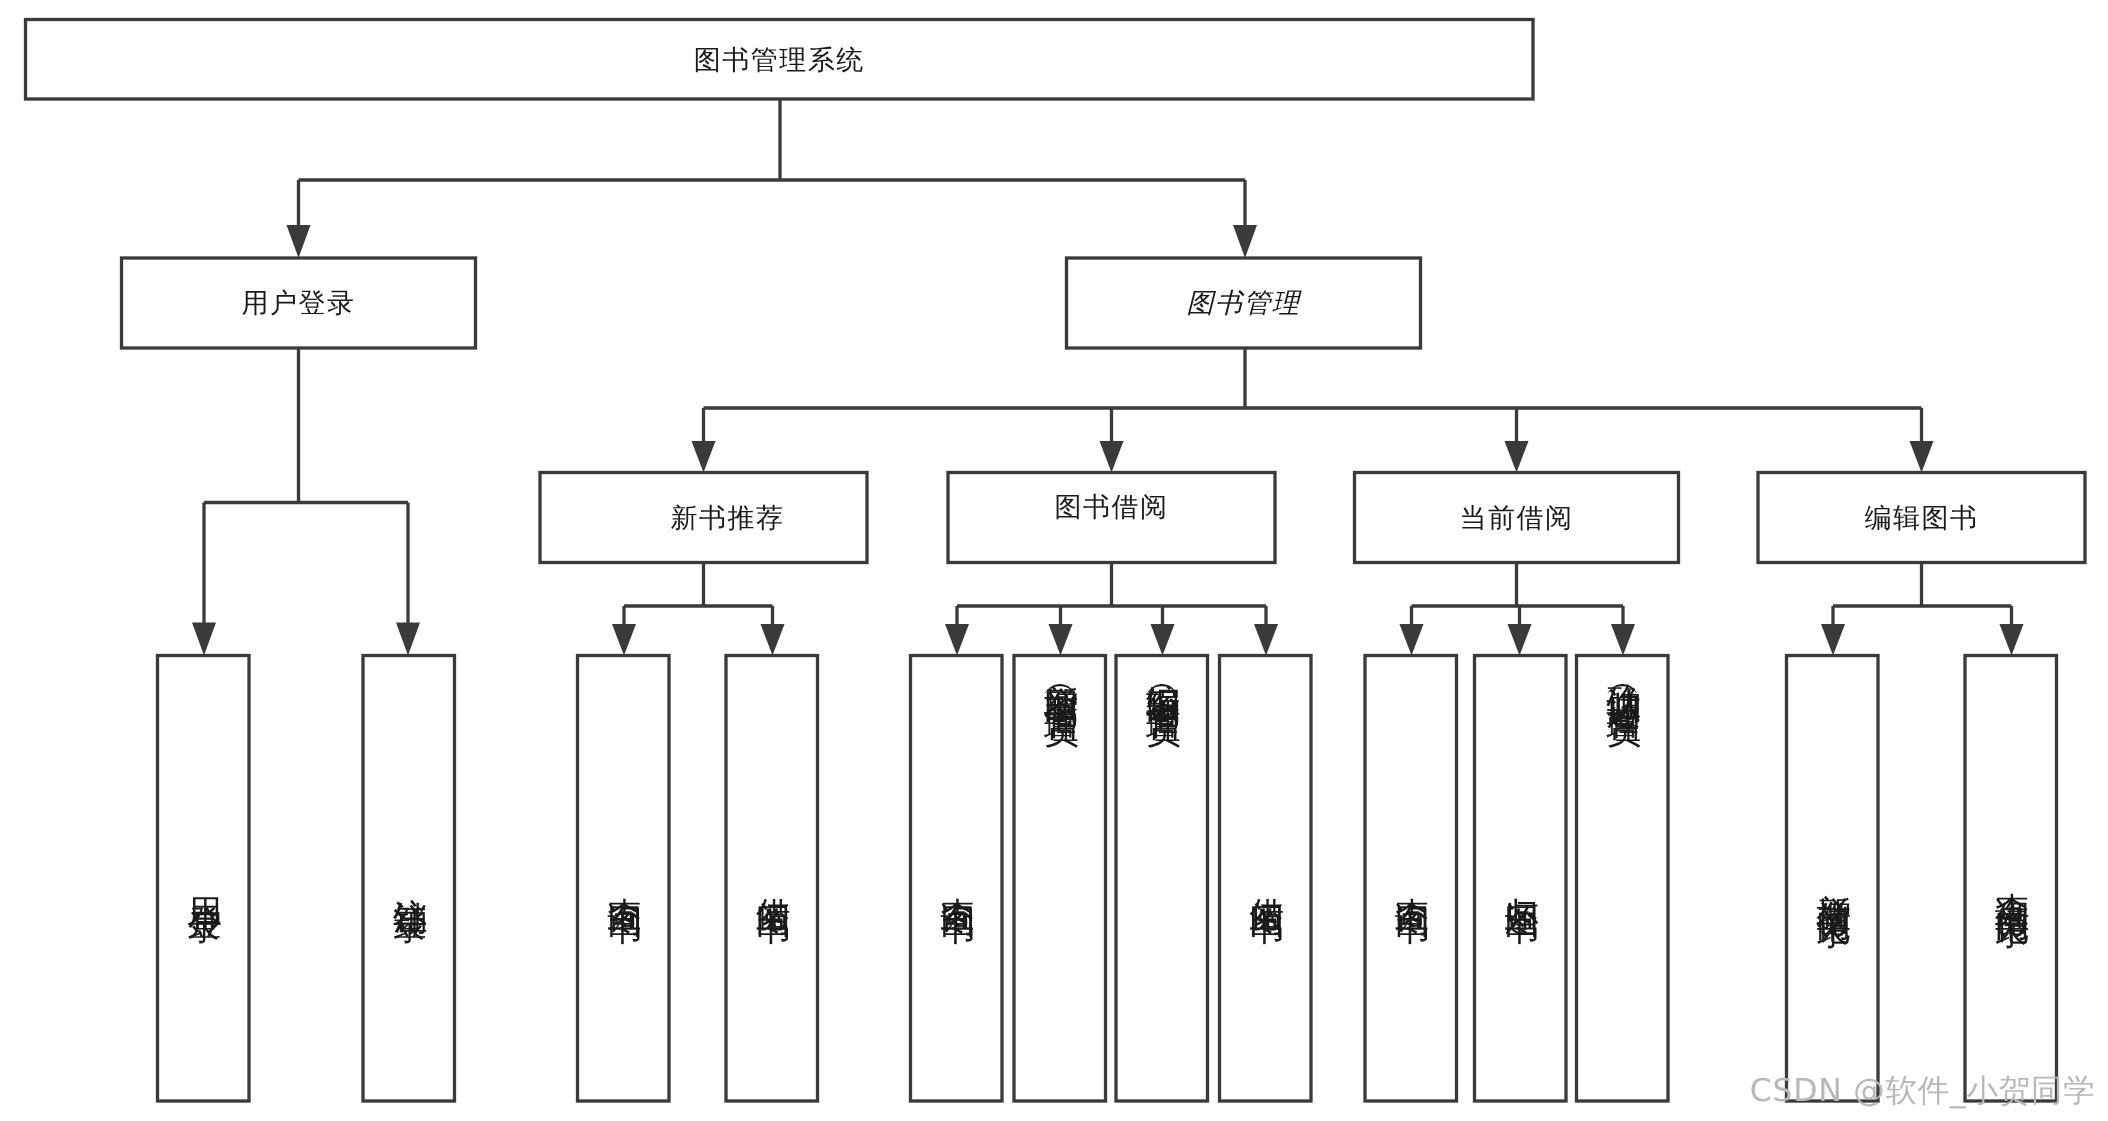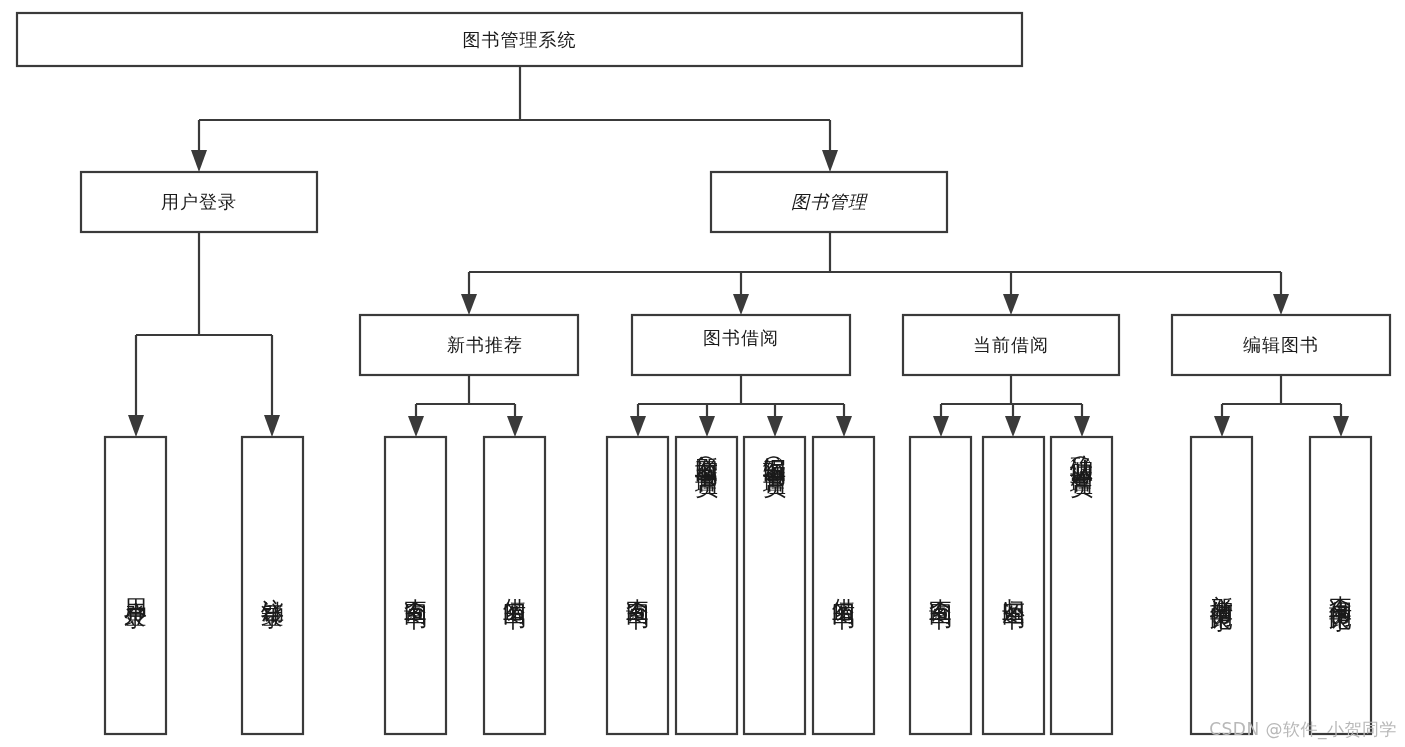--- a/index.html
+++ b/index.html
@@ -71,21 +71,21 @@
     font-size: 18px;
     color: #1a1a1a;
     white-space: nowrap;
     letter-spacing: 1px;
   }
   #watermark {
     position: absolute;
     right: 8px;
     bottom: 6px;
     font-family: "DejaVu Sans", "Liberation Sans", sans-serif;
-    font-size: 17px;
+    font-size: 21px;
     color: #b8b8b8;
     white-space: nowrap;
     letter-spacing: 0.5px;
   }
 </style>
 </head>
 <body>
 
 <div id="diagram-root">
 

